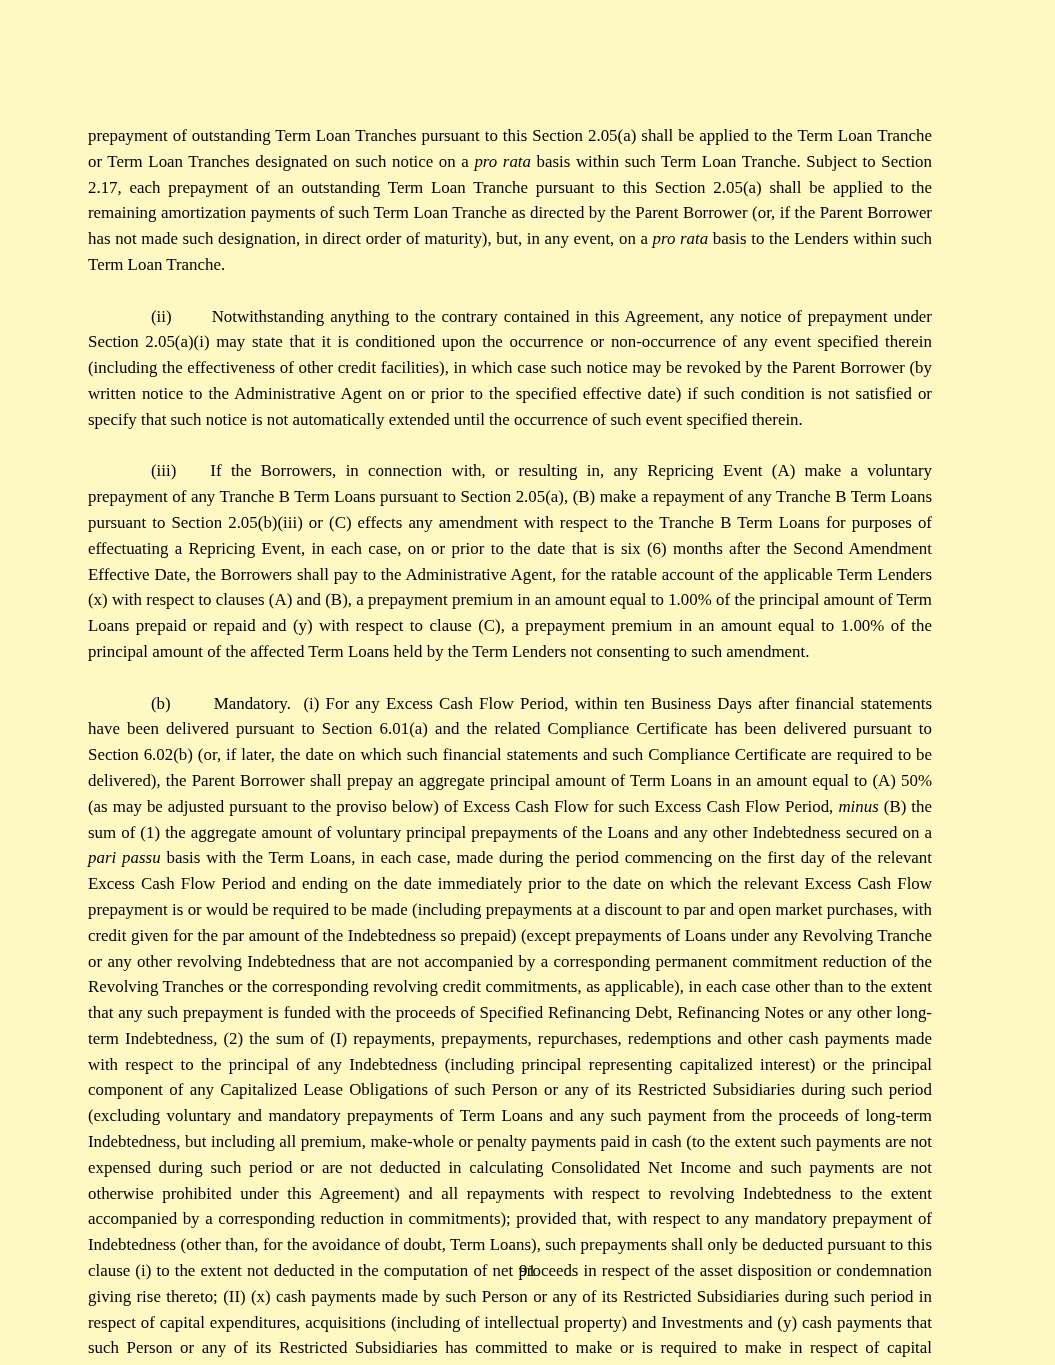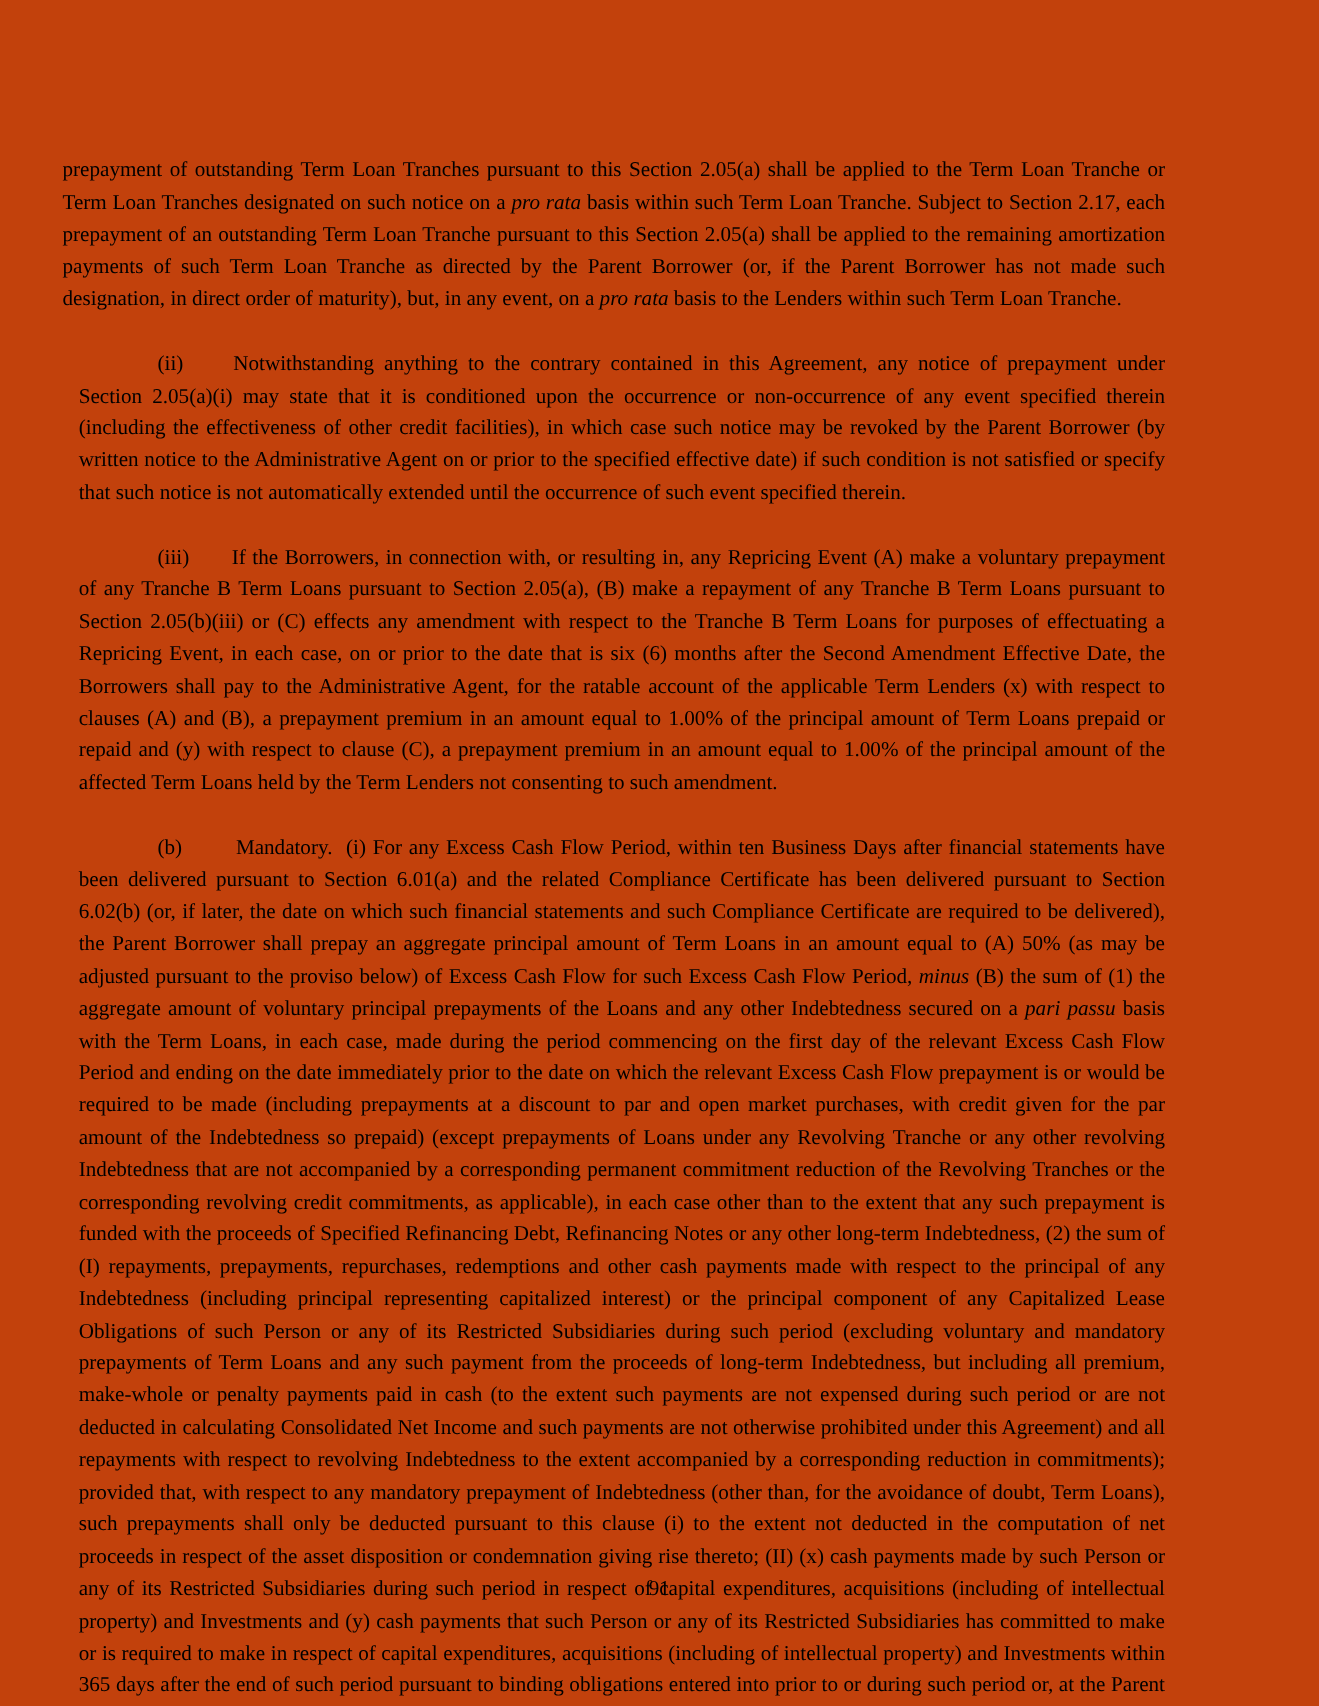--- a/index.html
+++ b/index.html
@@ -5,35 +5,34 @@
   html, body {
     margin: 0;
     padding: 0;
     background: #ffffff;
   }
   .page {
     position: relative;
     width: 1055px;
     height: 1365px;
     box-sizing: border-box;
-    padding: 123px 123px 0 50px;
-    background: #c2410c;
+    padding: 123px 123px 0 88px;
+    background: #fef9c3;
     color: #000000;
     font-family: "Liberation Serif", "DejaVu Serif", serif;
     font-size: 16.9px;
     line-height: 25.8px;
     overflow: hidden;
   }
   .body-text p.para {
     margin: 0;
     text-align: justify;
   }
   .body-text p.para + p.para {
     margin-top: 25.8px;
-    margin-left: 13px;
   }
   .seg.normal { font-style: normal; }
   .seg.italic { font-style: italic; }
   .seg.underline { }
   .gap { display: inline-block; height: 1px; }
   .page-number {
     position: absolute;
     top: 1258px;
     left: 0;
     right: 0;

